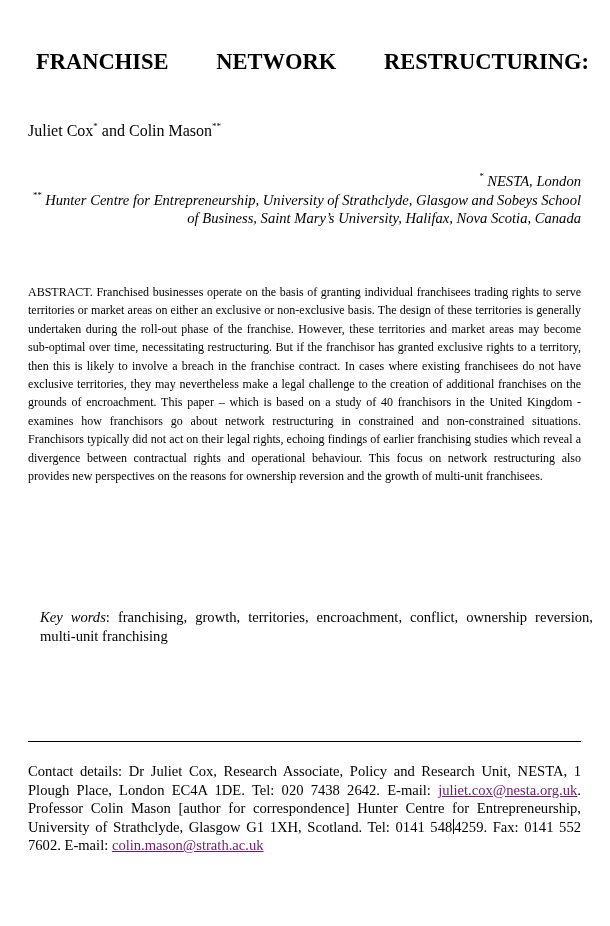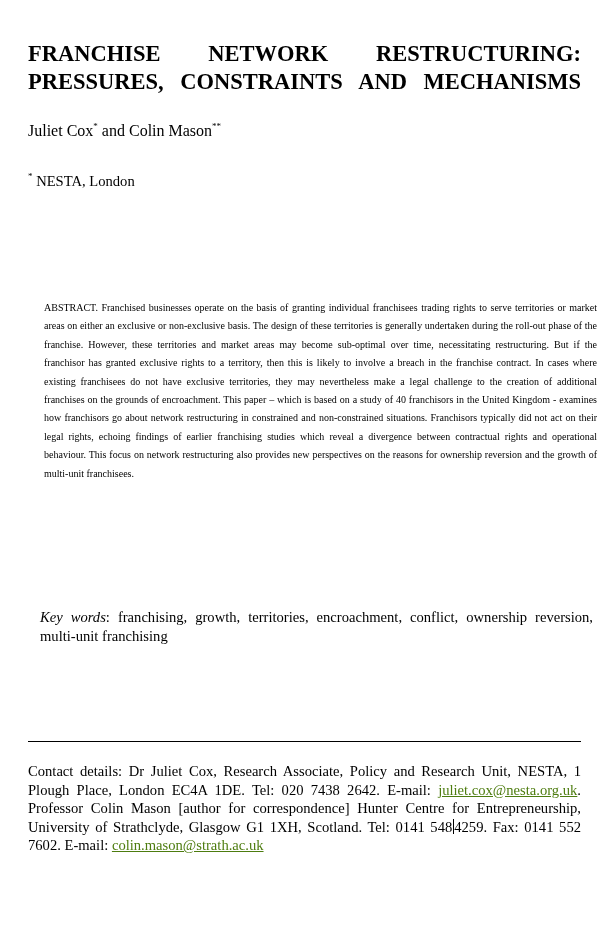--- a/index.html
+++ b/index.html
@@ -1,52 +1,52 @@
 <!DOCTYPE html>
 <html><head>
 <meta charset="utf-8">
 <style>
   html, body { margin: 0; padding: 0; background: #ffffff; }
   body { width: 610px; height: 926px; position: relative; overflow: hidden;
          font-family: "Liberation Serif", "DejaVu Serif", serif; color: #000; }
   .title { position: absolute; left: 28px; top: 40px; width: 553px;
            font-weight: bold; font-size: 22.5px; line-height: 28px;
-           text-align: justify; text-align-last: justify; margin: 0; }
+           text-align: justify; text-align-last: justify; margin: 8px; }
   .title .l2 { text-align-last: justify; }
   .authors { position: absolute; left: 28px; top: 121px; font-size: 16px; line-height: 20px; }
   sup { font-size: 9px; vertical-align: 7px; line-height: 0; }
-  .aff { position: absolute; left: 28px; top: 172px; width: 553px; 
-         font-size: 14.6px; line-height: 18.5px; }
+  .aff { position: absolute; left: 28px; top: 172px; width: 553px; font-style: italic;
+         font-size: 14.6px; line-height: 18.5px; text-align: right; }
   .abstract { position: absolute; left: 28px; top: 283px; width: 553px;
-              font-size: 10px; line-height: 18.4px; text-align: justify; margin: 16px; }
+              font-size: 12px; line-height: 18.4px; text-align: justify; margin: 0; }
   .keywords { position: absolute; left: 28px; top: 596px; width: 553px;
               font-size: 14.6px; line-height: 18.5px; text-align: justify; margin: 12px; }
   .keywords .kl { font-style: italic; }
   .rule { position: absolute; left: 28px; top: 741px; width: 553px; height: 0;
           border-top: 1px solid #000; }
   .contact { position: absolute; left: 28px; top: 762px; width: 553px;
              font-size: 14.6px; line-height: 18.5px; text-align: justify; margin: 0; }
-  a { color: #4d7c0f; }
+  a { color: #701a75; }
   .caret { display: inline-block; width: 1px; height: 15px; background: #000;
            vertical-align: -2px; margin: 0 0.5px; }
 </style>
 </head>
 <body>
 
 <h1 class="title">
   <span>FRANCHISE NETWORK RESTRUCTURING:</span><br>
-  <span class="l2">PRESSURES, CONSTRAINTS AND MECHANISMS</span>
 </h1>
 
 <div class="authors">
   <span>Juliet Cox</span><sup>*</sup><span> and </span><span>Colin Mason</span><sup>**</sup>
 </div>
 
 <div class="aff">
   <div><sup>*</sup><span> NESTA, London</span></div>
+  <div><sup>**</sup><span> Hunter Centre for Entrepreneurship, University of Strathclyde, Glasgow and Sobeys School of Business, Saint Mary’s University, Halifax, Nova Scotia, Canada</span></div>
 </div>
 
 <p class="abstract">ABSTRACT. Franchised businesses operate on the basis of granting individual franchisees trading rights to serve territories or market areas on either an exclusive or non-exclusive basis. The design of these territories is generally undertaken during the roll-out phase of the franchise. However, these territories and market areas may become sub-optimal over time, necessitating restructuring.  But if the franchisor has granted exclusive rights to a territory, then this is likely to involve a breach in the franchise contract. In cases where existing franchisees do not have exclusive territories, they may nevertheless make a legal challenge to the creation of additional franchises on the grounds of encroachment. This paper – which is based on a study of 40 franchisors in the United Kingdom - examines how franchisors go about network restructuring in constrained and non-constrained situations. Franchisors typically did not act on their legal rights, echoing findings of earlier franchising studies which reveal a divergence between contractual rights and operational behaviour. This focus on network restructuring also provides new perspectives on the reasons for ownership reversion and the growth of multi-unit franchisees.</p>
 
 <p class="keywords"><span class="kl">Key words</span><span>: franchising, growth, territories, encroachment, conflict, ownership reversion, multi-unit franchising</span></p>
 
 <div class="rule"></div>
 
 <p class="contact"><span>Contact details: Dr Juliet Cox, Research Associate, Policy and Research Unit, NESTA, 1 Plough Place, London EC4A 1DE. Tel: 020 7438 2642. E-mail: </span><a href="#">juliet.cox@nesta.org.uk</a><span>. Professor Colin Mason [author for correspondence] Hunter Centre for Entrepreneurship, University of Strathclyde, Glasgow G1 1XH, Scotland. Tel: 0141 548</span><span class="caret"></span><span>4259. Fax: 0141 552 7602. E-mail: </span><a href="#">colin.mason@strath.ac.uk</a></p>
 

